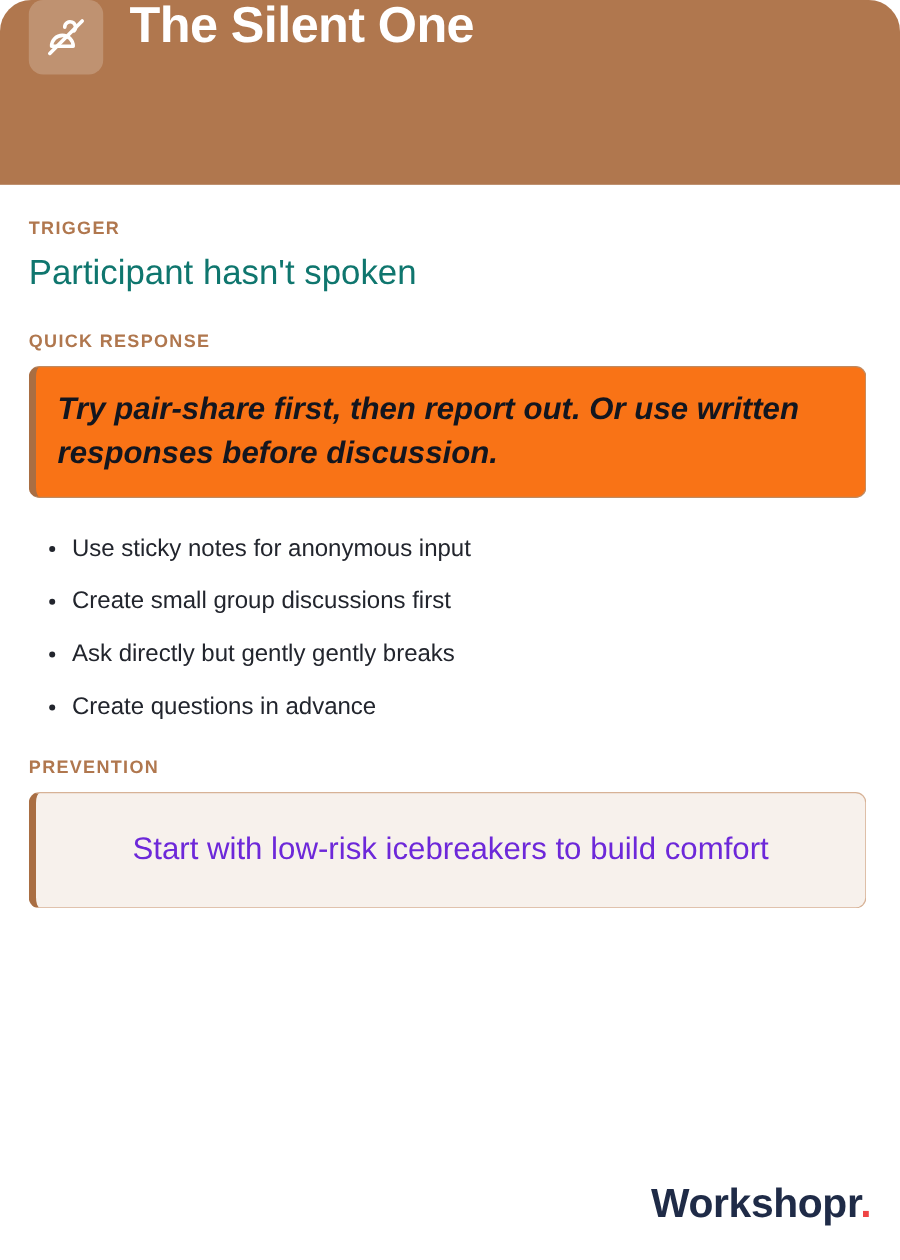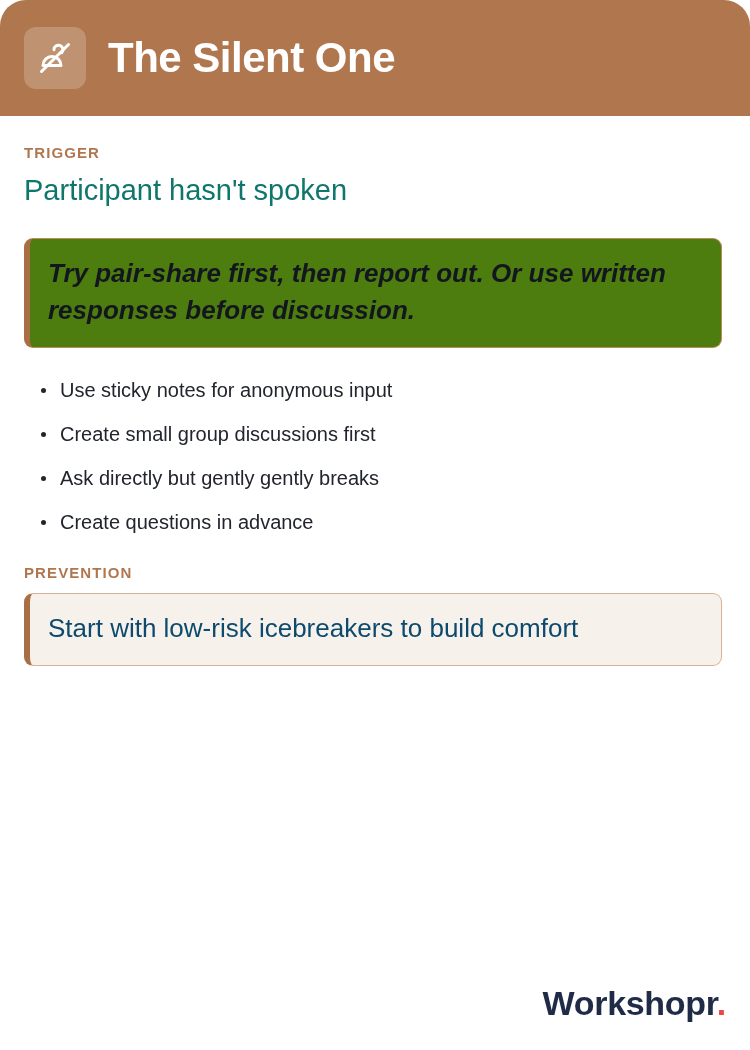--- a/index.html
+++ b/index.html
@@ -20,24 +20,23 @@
     background: #ffffff;
     border-radius: 26px;
     overflow: hidden;
     display: flex;
     flex-direction: column;
   }
 
   
   .header {
     background: #b0774e;
-    height: 116px;
-    box-sizing: border-box;
-    display: flex;
-    align-items: center;
+    height: 154px;
+    box-sizing: border-box;
+    display: flex;
     padding: 0 24px;
     flex: 0 0 auto;
   }
 
   .header-icon-box {
     width: 62px;
     height: 62px;
     border-radius: 12px;
     background: rgba(255,255,255,0.20);
     display: flex;
@@ -79,21 +78,21 @@
 
   .trigger-text {
     color: #0f766e;
     font-size: 29px;
     font-weight: normal;
     line-height: 1.2;
     margin: 0 0 30px 0;
   }
 
   .quick-response-box {
-    background: #4d7c0f;
+    background: #f97316;
     border: 1px solid #c08a60;
     border-left: 6px solid #a96e43;
     border-radius: 9px;
     padding: 16px 18px 18px 18px;
     box-sizing: border-box;
     margin-bottom: 30px;
   }
 
   .quick-response-text {
     font-style: italic;
@@ -135,24 +134,25 @@
   .prevention-box {
     background: #f7f1ec;
     border: 1px solid #d7b296;
     border-left: 6px solid #a96e43;
     border-radius: 9px;
     padding: 16px 18px 18px 18px;
     box-sizing: border-box;
   }
 
   .prevention-text {
-    color: #0c4a6e;
+    color: #6d28d9;
     font-size: 26px;
     line-height: 1.42;
-    margin: 0;
+    margin: 12px;
+    text-align: center;
   }
 
   
   .footer {
     flex: 0 0 auto;
     padding: 0 24px 30px 36px;
     display: flex;
     justify-content: flex-end;
     align-items: flex-end;
     min-height: 80px;
@@ -185,20 +185,21 @@
       </svg>
     </div>
     <div class="header-title">The Silent One</div>
   </div>
 
   <div class="body">
 
     <div class="section-label">TRIGGER</div>
     <div class="trigger-text">Participant hasn't spoken</div>
 
+    <div class="section-label">QUICK RESPONSE</div>
     <div class="quick-response-box">
       <p class="quick-response-text">Try pair-share first, then report out. Or use written responses before discussion.</p>
     </div>
 
     <ul class="tips-list">
       <li>Use sticky notes for anonymous input</li>
       <li>Create small group discussions first</li>
       <li>Ask directly but gently gently breaks</li>
       <li>Create questions in advance</li>
     </ul>

